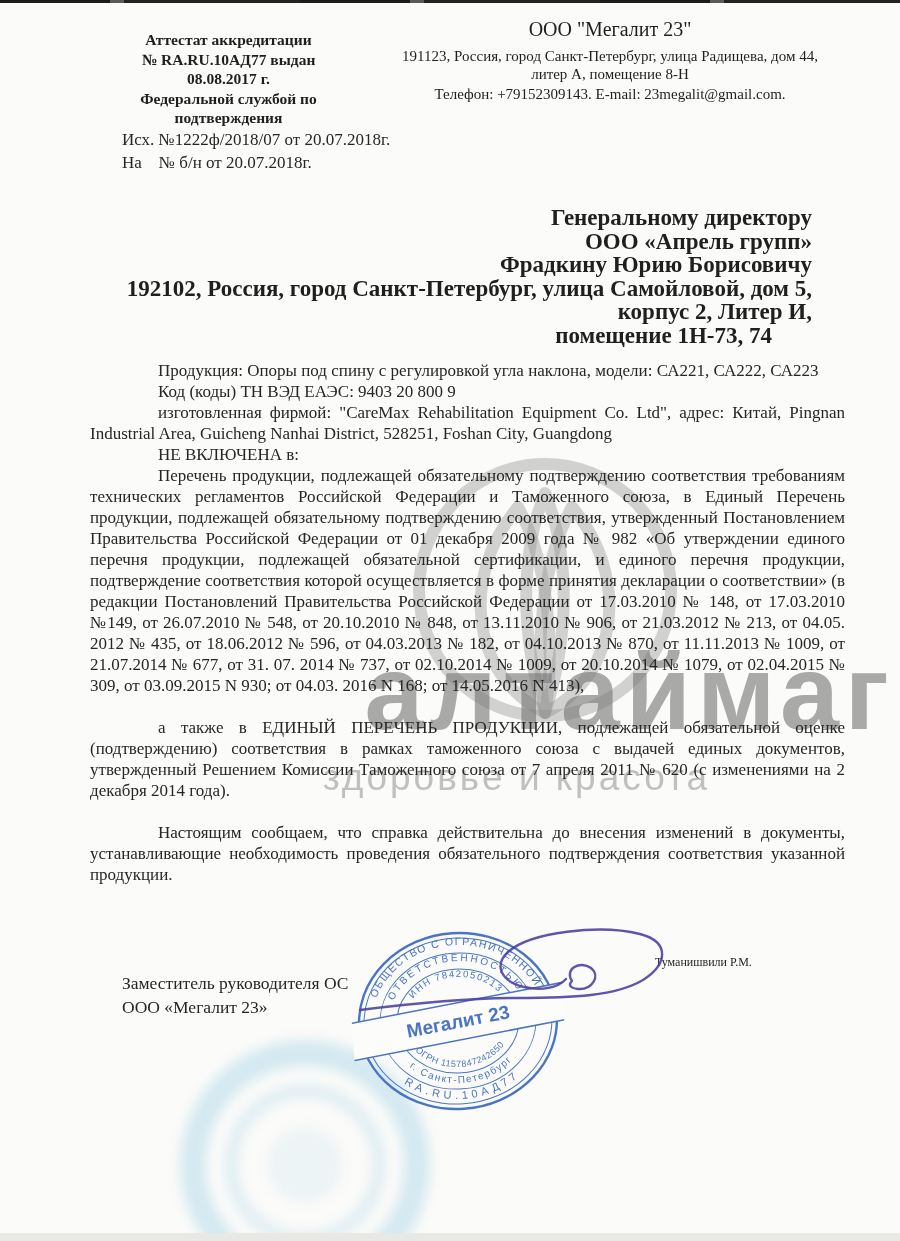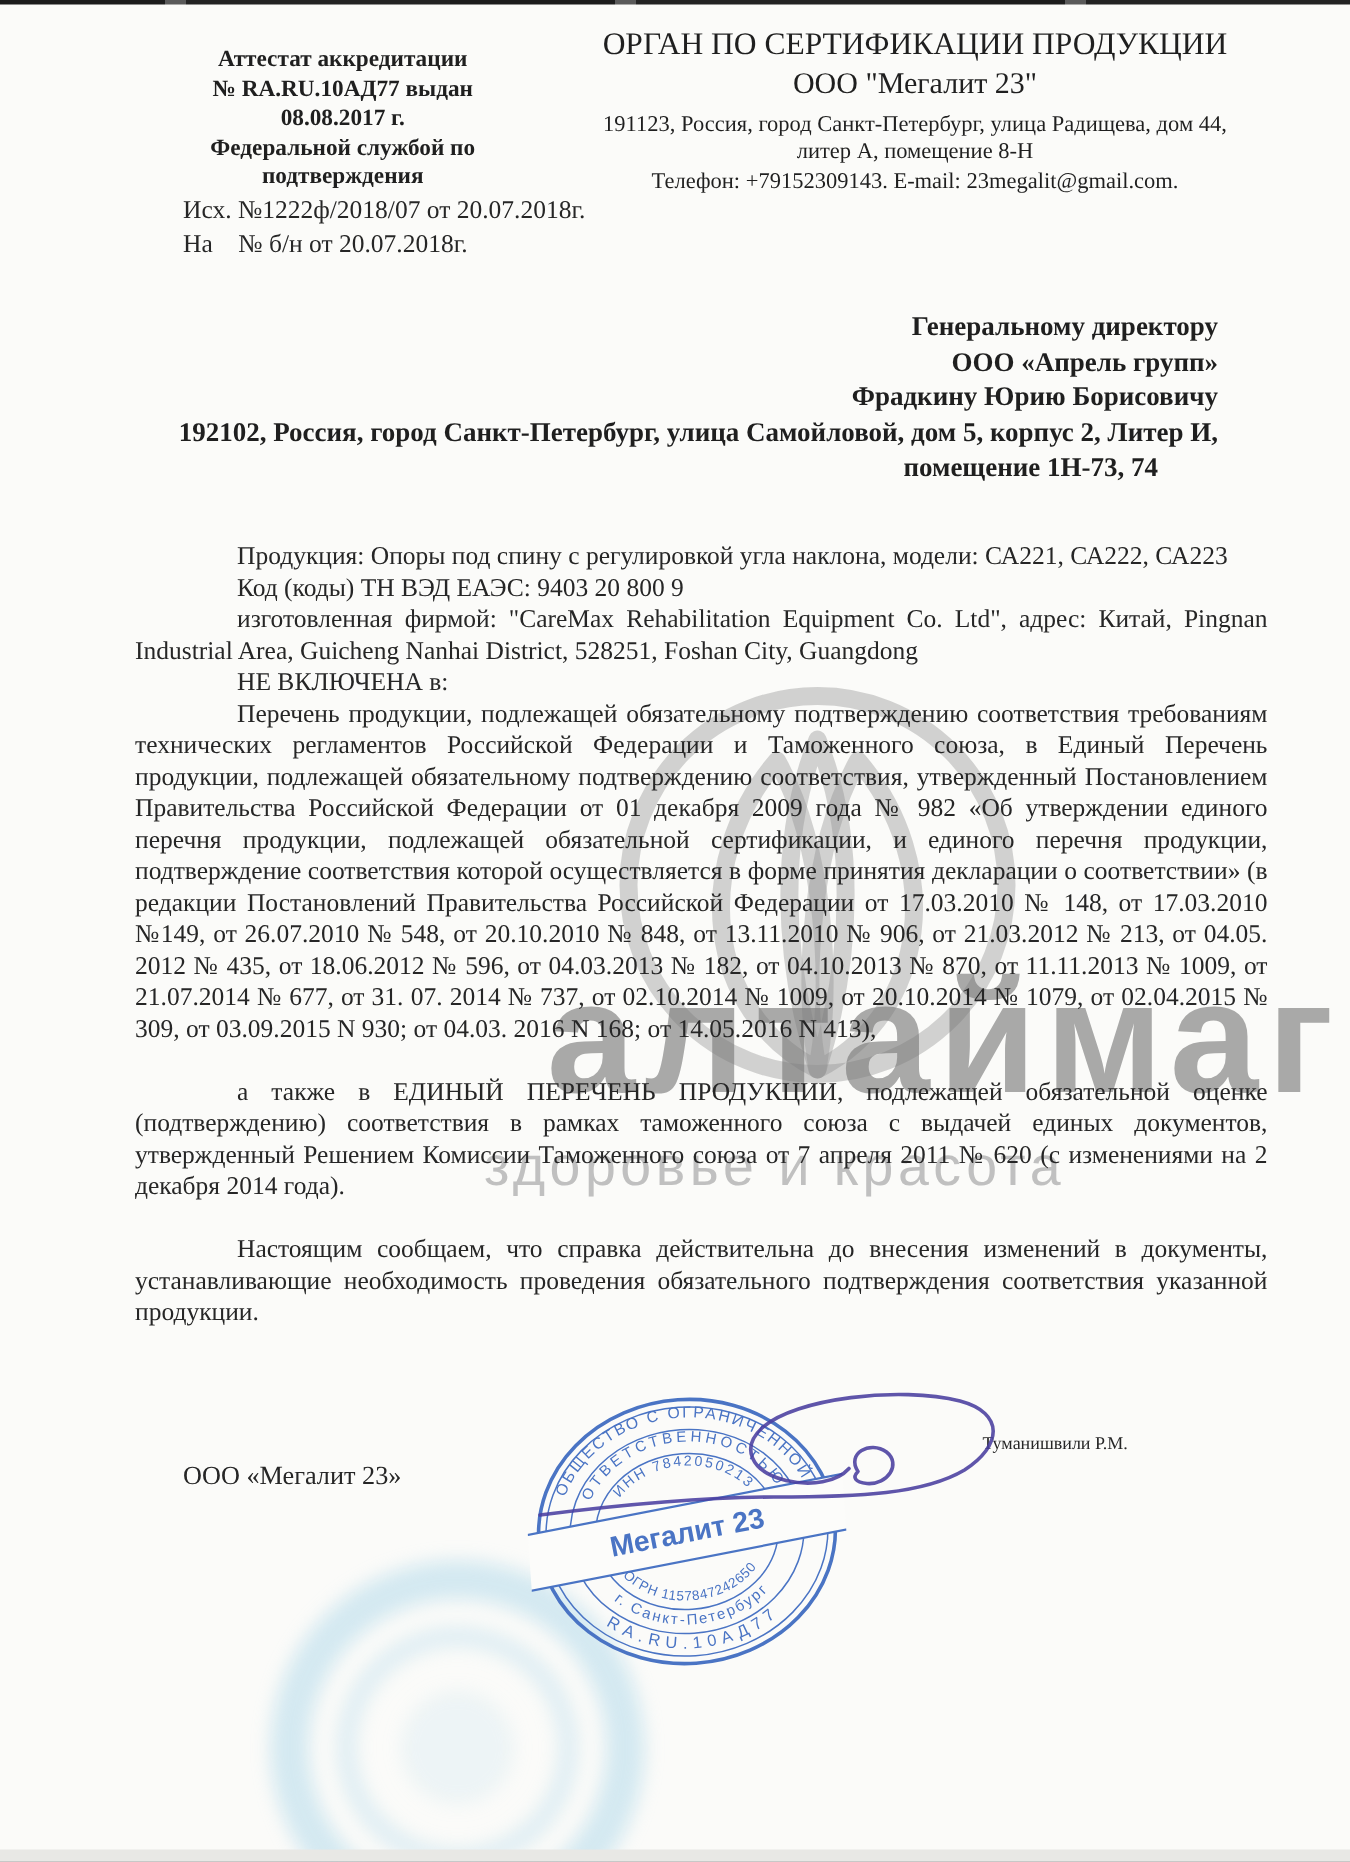--- a/index.html
+++ b/index.html
@@ -29,21 +29,21 @@
     text-align:center;font-weight:bold;font-size:15.5px;line-height:19.5px;color:#1f1f1f;}
   .org-block{position:absolute;left:330px;top:16px;width:560px;z-index:1;text-align:center;color:#1f1f1f;}
   .org-name1{font-size:21px;line-height:27px;}
   .org-name2{font-size:20px;line-height:26px;margin-bottom:5px;}
   .org-addr{font-size:15px;line-height:18px;}
   .org-contacts{font-size:15px;line-height:18px;margin-top:2px;}
   .refs{position:absolute;left:122px;top:129px;z-index:1;font-size:17px;line-height:22.5px;}
 
   
   .addressee{position:absolute;left:88px;top:206px;width:724px;z-index:1;
-    text-align:right;font-weight:bold;font-size:18px;line-height:23.5px;color:#1f1f1f;}
+    text-align:right;font-weight:bold;font-size:23px;line-height:23.5px;color:#1f1f1f;}
   .addressee .line-last{padding-right:40px;}
 
   
   .body-text{position:absolute;left:90px;top:360px;width:755px;z-index:1;
     font-size:17px;line-height:21px;text-align:justify;}
   .para{margin:0;text-indent:68px;}
   .para.gap{margin-top:21px;}
 
   
   .sign-left{position:absolute;left:122px;top:971px;z-index:1;font-size:17.5px;line-height:24px;}
@@ -79,21 +79,20 @@
 
   <div class="acc-block">
     <div>Аттестат аккредитации</div>
     <div>№ RA.RU.10АД77 выдан</div>
     <div>08.08.2017 г.</div>
     <div>Федеральной службой по</div>
     <div>подтверждения</div>
   </div>
 
   <div class="org-block">
-    <div class="org-name1">ОРГАН ПО СЕРТИФИКАЦИИ ПРОДУКЦИИ</div>
     <div class="org-name2">ООО "Мегалит 23"</div>
     <div class="org-addr">191123, Россия, город Санкт-Петербург, улица Радищева, дом 44,</div>
     <div class="org-addr">литер А, помещение 8-Н</div>
     <div class="org-contacts">Телефон: +79152309143. E-mail: 23megalit@gmail.com.</div>
   </div>
 
   <div class="refs">
     <div>Исх. №1222ф/2018/07 от 20.07.2018г.</div>
     <div>На&nbsp;&nbsp;&nbsp;&nbsp;№ б/н от 20.07.2018г.</div>
   </div>
@@ -110,20 +109,21 @@
     <p class="para">Продукция: Опоры под спину с регулировкой угла наклона, модели: СА221, СА222, СА223</p>
     <p class="para">Код (коды) ТН ВЭД ЕАЭС: 9403 20 800 9</p>
     <p class="para">изготовленная фирмой: "CareMax Rehabilitation Equipment Co. Ltd", адрес: Китай, Pingnan Industrial Area, Guicheng Nanhai District, 528251, Foshan City, Guangdong</p>
     <p class="para">НЕ ВКЛЮЧЕНА в:</p>
     <p class="para">Перечень продукции, подлежащей обязательному подтверждению соответствия требованиям технических регламентов Российской Федерации и Таможенного союза, в Единый Перечень продукции, подлежащей обязательному подтверждению соответствия, утвержденный Постановлением Правительства Российской Федерации от 01 декабря 2009 года № 982 «Об утверждении единого перечня продукции, подлежащей обязательной сертификации, и единого перечня продукции, подтверждение соответствия которой осуществляется в форме принятия декларации о соответствии» (в редакции Постановлений Правительства Российской Федерации от 17.03.2010 № 148, от 17.03.2010 №149, от 26.07.2010 № 548, от 20.10.2010 № 848, от 13.11.2010 № 906, от 21.03.2012 № 213, от 04.05. 2012 № 435, от 18.06.2012 № 596, от 04.03.2013 № 182, от 04.10.2013 № 870, от 11.11.2013 № 1009, от 21.07.2014 № 677, от 31. 07. 2014 № 737, от 02.10.2014 № 1009, от 20.10.2014 № 1079, от 02.04.2015 № 309, от 03.09.2015 N 930; от 04.03. 2016 N 168; от 14.05.2016 N 413),</p>
     <p class="para gap">а также в ЕДИНЫЙ ПЕРЕЧЕНЬ ПРОДУКЦИИ, подлежащей обязательной оценке (подтверждению) соответствия в рамках таможенного союза с выдачей единых документов, утвержденный Решением Комиссии Таможенного союза от 7 апреля 2011 № 620 (с изменениями на 2 декабря 2014 года).</p>
     <p class="para gap">Настоящим сообщаем, что справка действительна до внесения изменений в документы, устанавливающие необходимость проведения обязательного подтверждения соответствия указанной продукции.</p>
   </div>
 
   <div class="sign-left">
+    <div>Заместитель руководителя ОС</div>
     <div>ООО «Мегалит 23»</div>
   </div>
   <div class="sign-name">Туманишвили Р.М.</div>
 
   <svg class="stamp" width="212" height="190" viewBox="0 0 210 190">
     <defs>
       <path id="arcTopOuter" d="M 19 95 A 86 76 0 0 1 191 95"></path>
       <path id="arcTopMid" d="M 36 95 A 69 60 0 0 1 174 95"></path>
       <path id="arcTopInner" d="M 52 95 A 53 44 0 0 1 158 95"></path>
       <path id="arcBotInner" d="M 50 95 A 55 46 0 0 0 160 95"></path>

